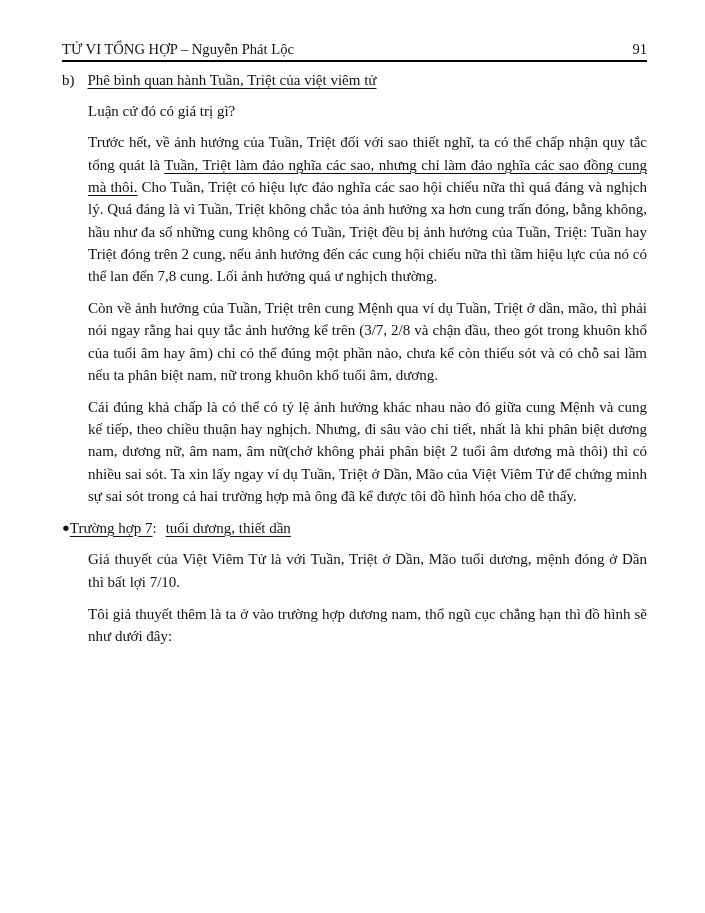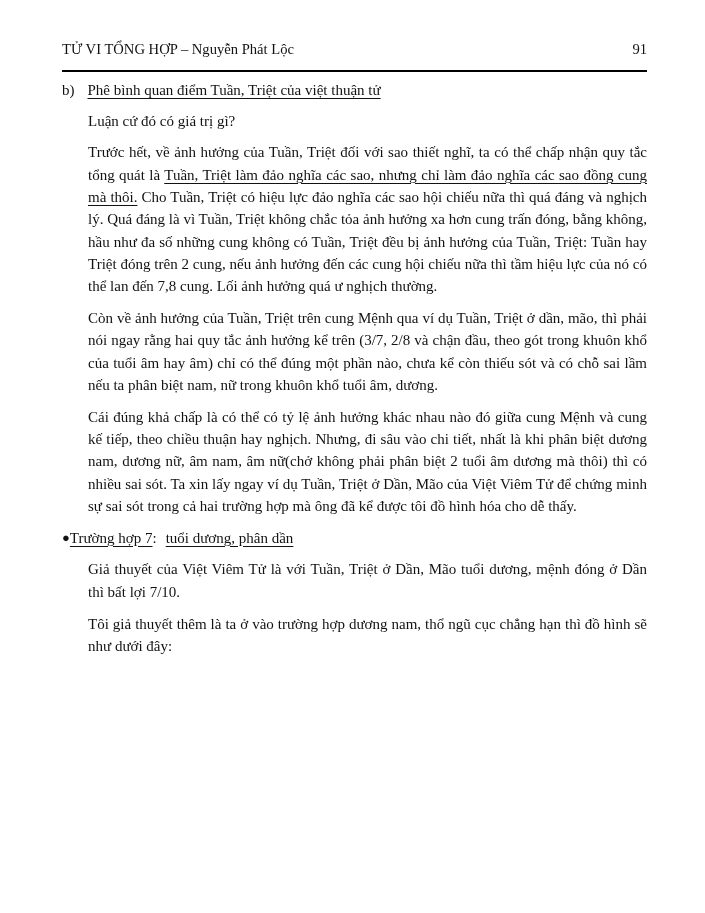--- a/index.html
+++ b/index.html
@@ -18,21 +18,20 @@
     font-family: "Liberation Serif", "DejaVu Serif", serif;
     font-size: 15px;
     line-height: 22.3px;
     overflow: hidden;
   }
   .hdr {
     display: flex;
     justify-content: space-between;
     align-items: baseline;
     font-size: 14.6px;
-    margin-bottom: 10px;
   }
   .rule {
     border: none;
     border-top: 2px solid #000000;
     margin: 0 0 7px 0;
   }
   p { margin: 0 0 9.5px 0; }
   .heading { margin-bottom: 8px; }
   .heading .marker { margin-right: 13px; }
   .u {
@@ -59,31 +58,31 @@
 <div class="page">
 
   <div class="hdr">
     <span>TỬ VI TỔNG HỢP – Nguyễn Phát Lộc</span>
     <span>91</span>
   </div>
 
   <hr class="rule">
 
   <p class="heading">
-    <span class="marker">b)</span><span class="u">Phê bình quan điểm Tuần, Triệt của việt thuận tử</span>
+    <span class="marker">b)</span><span class="u">Phê bình quan hành Tuần, Triệt của việt viêm tử</span>
   </p>
 
   <p class="body-p">Luận cứ đó có giá trị gì?</p>
 
   <p class="body-p"><span>Trước hết, về ảnh hưởng của Tuần, Triệt đối với sao thiết nghĩ, ta có thể chấp nhận quy tắc tổng quát là </span><span class="em-iu">Tuần, Triệt làm đảo nghĩa các sao, nhưng chỉ làm đảo nghĩa các sao đồng cung mà thôi.</span><span> Cho Tuần, Triệt có hiệu lực đảo nghĩa các sao hội chiếu nữa thì quá đáng và nghịch lý.  Quá đáng là vì Tuần, Triệt không chắc tỏa ảnh hưởng xa hơn cung trấn đóng, bằng không, hầu như đa số những cung không có Tuần, Triệt đều bị ảnh hưởng của Tuần, Triệt:  Tuần hay Triệt đóng trên 2 cung, nếu ảnh hưởng đến các cung hội chiếu nữa thì tầm hiệu lực của nó có thể lan đến 7,8 cung. Lối ảnh hưởng quá ư nghịch thường.</span></p>
 
 
   <p class="body-p">Còn về ảnh hưởng của Tuần, Triệt trên cung Mệnh qua ví dụ Tuần, Triệt ở dần, mão, thì phải nói ngay rằng hai quy tắc ảnh hưởng kể trên (3/7, 2/8 và chận đầu, theo gót trong khuôn khổ của tuổi âm hay âm)  chỉ có thể đúng một phần nào, chưa kể còn thiếu sót và có chỗ sai lầm nếu ta phân biệt nam, nữ trong khuôn khổ tuổi âm, dương.</p>
 
   <p class="body-p">Cái đúng khả chấp là có thể có tỷ lệ ảnh hưởng khác nhau nào đó giữa cung Mệnh và cung kế tiếp, theo chiều thuận hay nghịch.  Nhưng, đi sâu vào chi tiết, nhất là khi phân biệt dương nam, dương nữ, âm nam, âm nữ(chở không phải phân biệt 2 tuổi âm dương mà thôi) thì có nhiều sai sót.  Ta xin lấy ngay ví dụ Tuần, Triệt ở Dần, Mão của Việt Viêm Tử để chứng minh sự sai sót trong cả hai trường hợp mà ông đã kể được tôi đồ hình hóa cho dễ thấy.</p>
 
-  <p class="case-line"><span class="bullet">●</span><span class="u">Trường hợp 7</span><span class="case-sep">:</span><span class="u">tuổi dương, phân dần</span></p>
+  <p class="case-line"><span class="bullet">●</span><span class="u">Trường hợp 7</span><span class="case-sep">:</span><span class="u">tuổi dương, thiết dần</span></p>
 
   <p class="body-p">Giả thuyết của Việt Viêm Tử là với Tuần, Triệt ở Dần, Mão tuổi dương, mệnh đóng ở Dần thì bất lợi 7/10.</p>
 
   <p class="body-p">Tôi giả thuyết thêm là ta ở vào trường hợp dương nam, thổ ngũ cục chẳng hạn thì đồ hình sẽ như dưới đây:</p>
 
 </div>
 
 </body></html>

